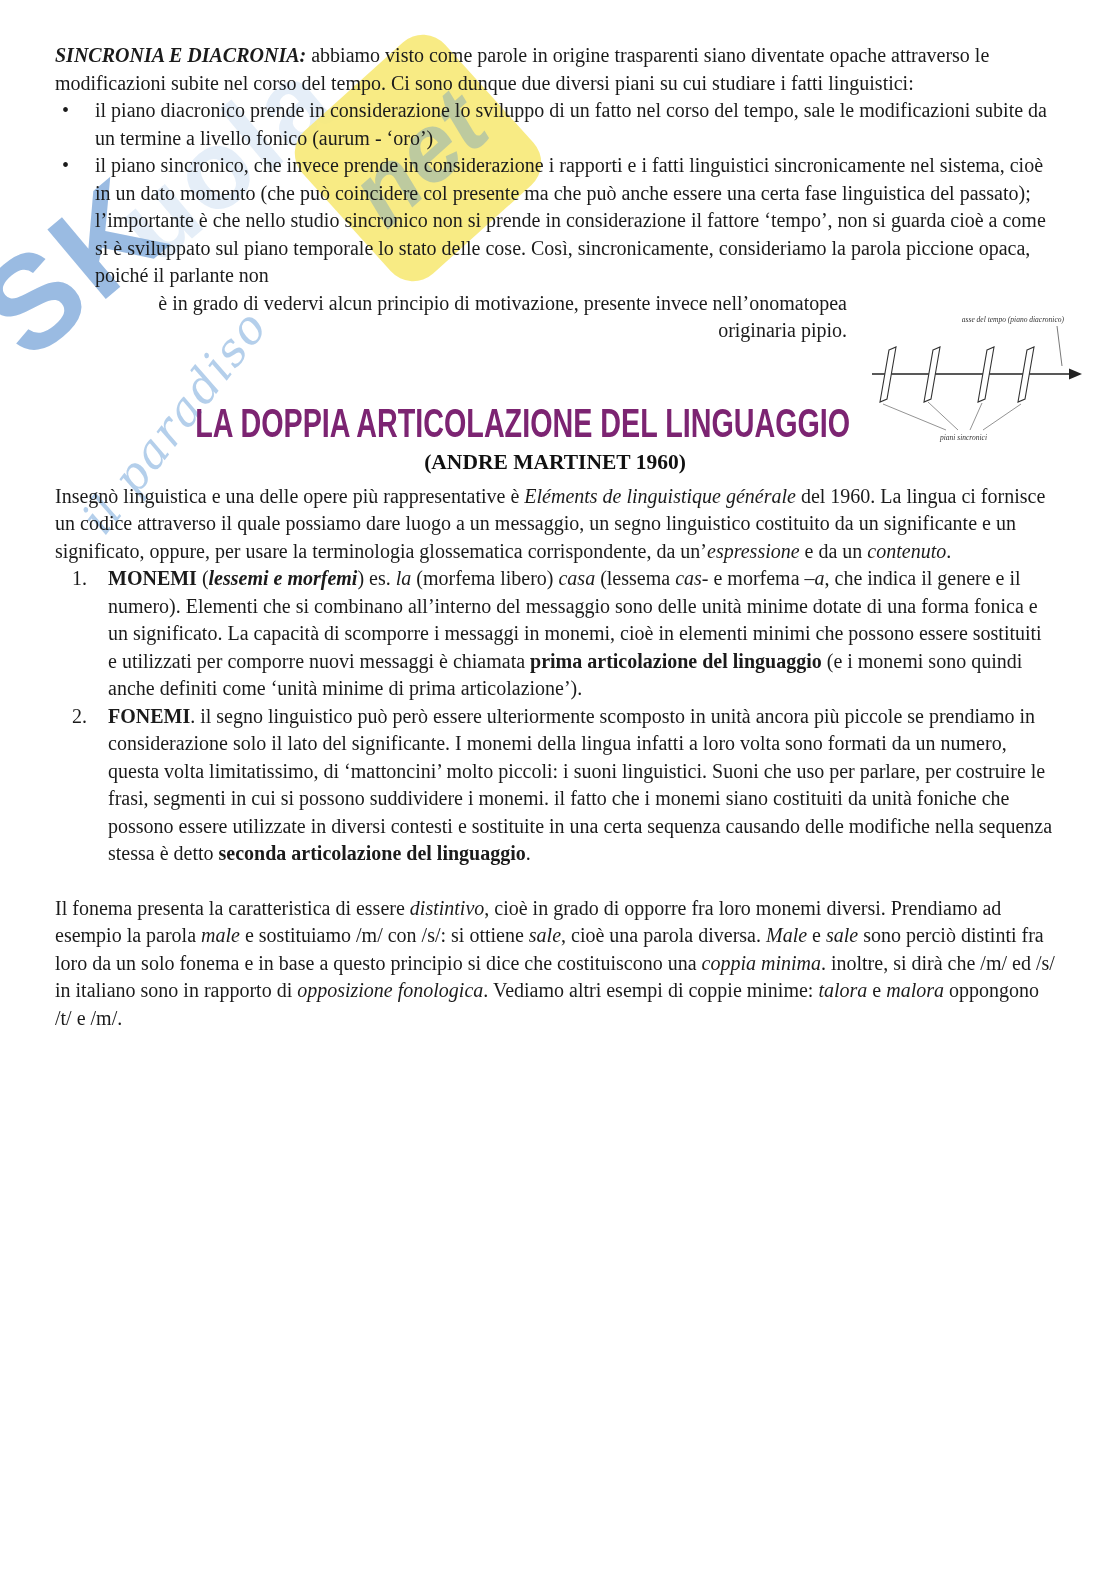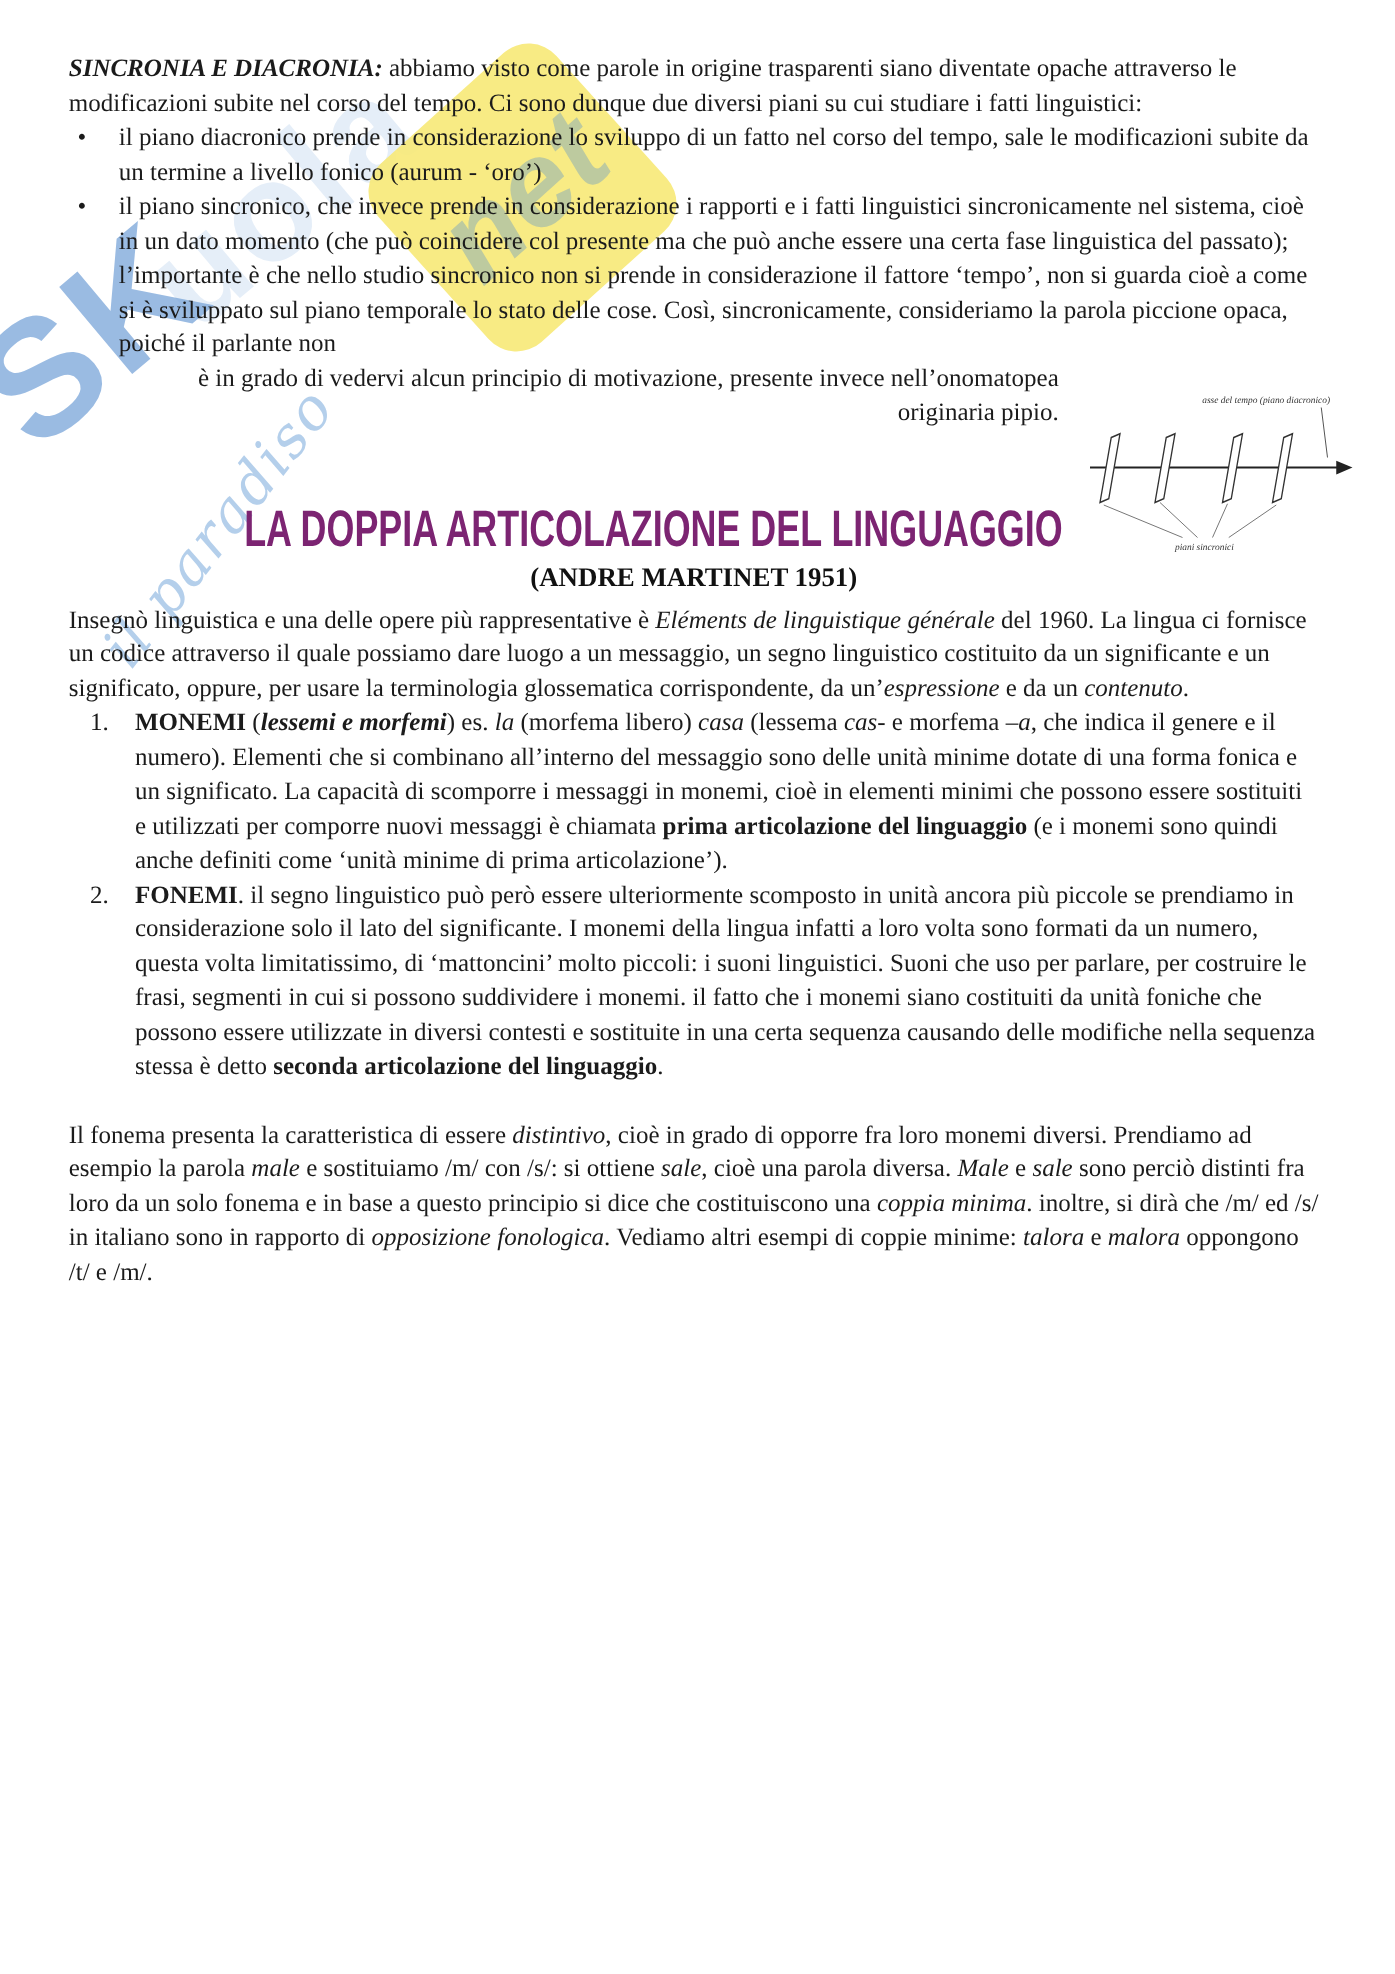--- a/index.html
+++ b/index.html
@@ -110,21 +110,21 @@
       <li>
         <span class="marker">•</span>
         <div class="li-text">
           <span><span>il piano sincronico, che invece prende in considerazione i rapporti e i fatti linguistici sincronicamente nel sistema, cioè in un dato momento (che può coincidere col presente ma che può anche essere una certa fase linguistica del passato); l’importante è che nello studio sincronico non si prende in considerazione il fattore ‘tempo’, non si guarda cioè a come si è sviluppato sul piano temporale lo stato delle cose. Così, sincronicamente, consideriamo la parola piccione opaca, poiché il parlante non</span></span>
           <span class="tail"><span>è in grado di vedervi alcun principio di motivazione, presente invece nell’onomatopea originaria pipio.</span></span>
         </div>
       </li>
     </ul>
 
     <h1 class="section-title"><span class="squeeze">LA DOPPIA ARTICOLAZIONE DEL LINGUAGGIO</span></h1>
-    <h2 class="section-subtitle">(ANDRE MARTINET 1951)</h2>
+    <h2 class="section-subtitle">(ANDRE MARTINET 1960)</h2>
 
     <p class="body"><span>Insegnò linguistica e una delle opere più rappresentative è </span><span class="rt-i">Eléments de linguistique générale</span><span> del 1960. La lingua ci fornisce un codice attraverso il quale possiamo dare luogo a un messaggio, un segno linguistico costituito da un significante e un significato, oppure, per usare la terminologia glossematica corrispondente, da un’</span><span class="rt-i">espressione</span><span> e da un </span><span class="rt-i">contenuto</span><span>.</span></p>
 
     <ol class="numbered">
       <li>
         <span class="num">1.</span>
         <div class="li-text"><span class="rt-b">MONEMI</span><span> (</span><span class="rt-b rt-i">lessemi e morfemi</span><span>) es. </span><span class="rt-i">la</span><span> (morfema libero) </span><span class="rt-i">casa</span><span> (lessema </span><span class="rt-i">cas-</span><span> e morfema </span><span class="rt-i">–a</span><span>, che indica il genere e il numero). Elementi che si combinano all’interno del messaggio sono delle unità minime dotate di una forma fonica e un significato. La capacità di scomporre i messaggi in monemi, cioè in elementi minimi che possono essere sostituiti e utilizzati per comporre nuovi messaggi è chiamata </span><span class="rt-b">prima articolazione del linguaggio</span><span> (e i monemi sono quindi anche definiti come ‘unità minime di prima articolazione’).</span></div>
       </li>
       <li>
         <span class="num">2.</span>

